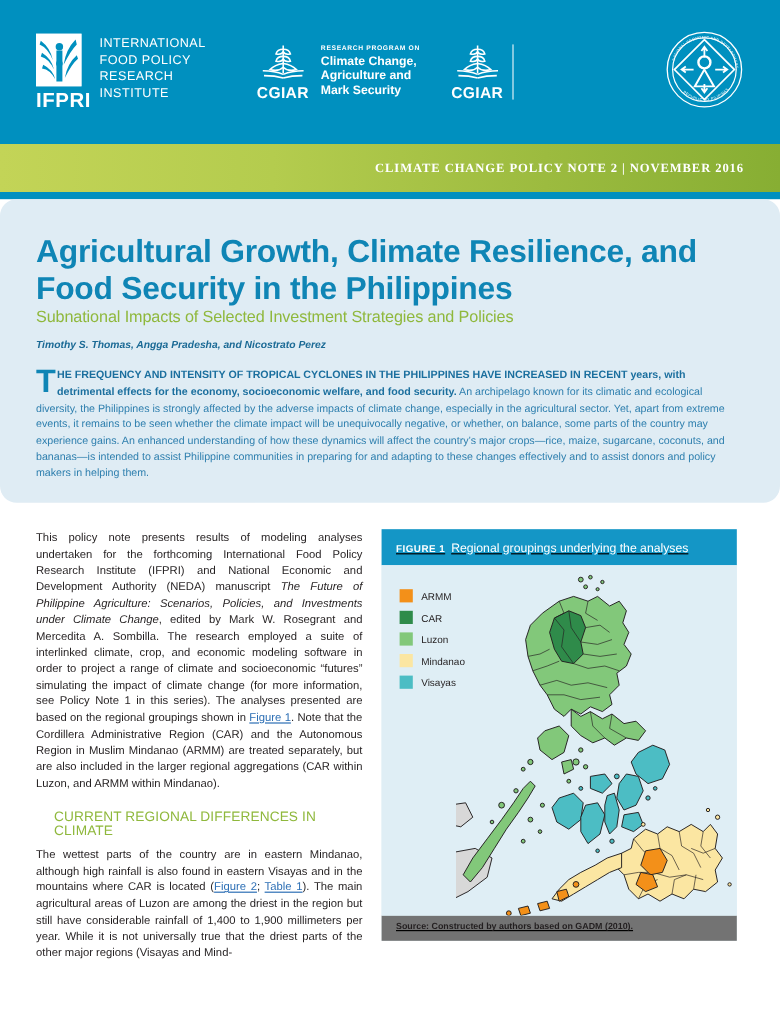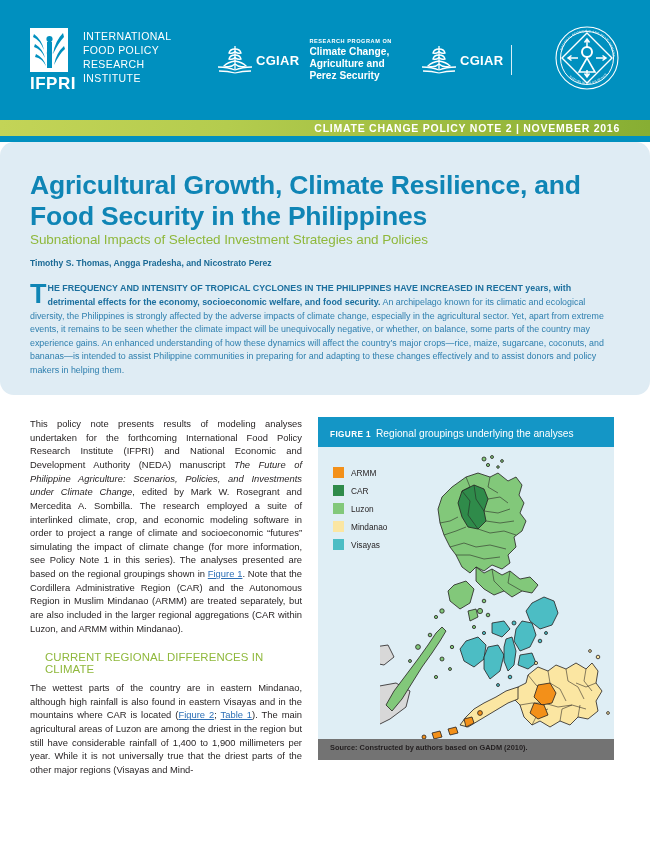--- a/index.html
+++ b/index.html
@@ -27,47 +27,48 @@
   .ifpri-word {
     color: #ffffff; font-weight: bold; font-size: 17px;
     letter-spacing: .5px; line-height: 1; margin-top: 3px;
   }
   .ifpri-text {
     color: #ffffff; font-size: 10.5px; line-height: 1.32;
     letter-spacing: .4px; padding-top: 2px;
   }
 
   .cgiar-block { display: flex; align-items: center; gap: 6px; }
-  .cgiar-mark { display: flex; flex-direction: row; align-items: center; color: #fff; }
+  .cgiar-mark { display: flex; flex-direction: column; align-items: center; color: #fff; }
   .cgiar-word { font-size: 13px; font-weight: bold; letter-spacing: .3px; margin-top: 1px; }
   .prog-text { color: #fff; line-height: 1.18; }
   .prog-kicker { font-size: 5.6px; font-weight: bold; letter-spacing: .55px; display:block; margin-bottom: 2px; }
   .prog-name { font-size: 10.2px; font-weight: bold; display: block; }
   .ccafs-word { color:#fff; font-size: 15px; font-weight: bold; letter-spacing: .2px; }
   .divider-v { width: 1px; align-self: stretch; background: #ffffff; opacity: .85; margin: 2px 7px 2px 2px; }
   .ledby { font-size: 7px; font-weight: bold; text-align: right; display:block; margin-top: 3px; }
 
   
   .band {
-    height: 16px;
+    height: 40px;
     background: linear-gradient(to right, #c3d457 0%, #b4cc4e 35%, #9cbb3f 70%, #87ae33 100%);
     display: flex; align-items: center; justify-content: flex-end;
     padding-right: 30px;
+    font-family: Liberation Serif, serif;
   }
   .band-text { color:#ffffff; font-size: 10.5px; font-weight: bold; letter-spacing: .75px; }
   .band-rule { height: 6px; background: #0090bf; }
 
   
   .titleblock { background: #dfecf4; padding: 28px 30px 18px 30px; border-radius: 14px; }
   .doc-title {
     color: #0f85b5; font-size: 26.5px; font-weight: bold;
     line-height: 1.16; letter-spacing: -.2px;
   }
   .doc-subtitle { color: #8fb83c; font-size: 13.5px; margin-top: 1px; letter-spacing: -.1px; }
-  .authors { color: #1b6a95; font-size: 8.6px; font-weight: bold; margin-top: 11px; }
+  .authors { color: #1b6a95; font-size: 8.6px; font-weight: bold; margin-top: 11px; font-style: italic; }
 
   .abstract { position: relative; margin-top: 14px; color: #2e7fae; font-size: 8.9px; line-height: 1.52; }
   .dropcap {
     float: left; color: #0f85b5; font-size: 27px; font-weight: bold;
     line-height: .82; margin: 1px 1px 0 0;
   }
   .abstract b { font-weight: bold; color:#1b6f9e; }
 
   
   .body { display: flex; padding: 22px 26px 0 30px; gap: 16px; }
@@ -77,21 +78,21 @@
   .para { color:#231f20; font-size: 9.4px; line-height: 1.45; text-align: justify; }
   .para i { font-style: italic; }
   .xref { color:#2d6fb5; text-decoration: underline; }
 
   .section-head {
     color: #8fb83c; font-size: 11.4px; font-weight: normal;
     letter-spacing: .1px; margin: 16px 0 6px 15px;
   }
 
   
-  .figure { width: 296px; background:#dfeef5; }
+  .figure { width: 296px; background:#dfeef5;text-decoration:underline; }
   .fig-head { background:#1496c6; padding: 6px 10px 6px 12px; }
   .fig-head .fignum { color:#fff; font-size: 8.2px; font-weight: bold; letter-spacing: .4px; }
   .fig-head .figtitle { color:#fff; font-size: 10.2px; margin-left: 5px; }
   .fig-body { position: relative; height: 292px; background:#dfeef5; }
 
   .legend { position: absolute; left: 15px; top: 20px; }
   .legend-row { display:flex; align-items:center; gap: 7px; margin-bottom: 7px; }
   .swatch { width: 11px; height: 11px; display:block; }
   .legend-label { font-size: 8.3px; color:#231f20; }
 
@@ -148,21 +149,21 @@
               <path d="M5 28 Q14 28 21 30"></path>
               <path d="M37 28 Q28 28 21 30"></path>
             </g>
           </svg>
           <span class="cgiar-word">CGIAR</span>
         </div>
         <div class="prog-text" style="margin-left:4px;">
           <span class="prog-kicker">RESEARCH PROGRAM ON</span>
           <span class="prog-name">Climate Change,</span>
           <span class="prog-name">Agriculture and</span>
-          <span class="prog-name">Perez Security</span>
+          <span class="prog-name">Mark Security</span>
         </div>
       </div>
 
       <div class="cgiar-block" style="margin-left:26px;">
         <div class="cgiar-mark">
           <svg width="42" height="34" viewBox="0 0 42 34">
             <g stroke="#ffffff" stroke-width="1.3" fill="none">
               <path d="M21 3 L21 26"></path>
               <path d="M21 6 Q16 6 15 10 Q20 11 21 8"></path>
               <path d="M21 6 Q26 6 27 10 Q22 11 21 8"></path>

